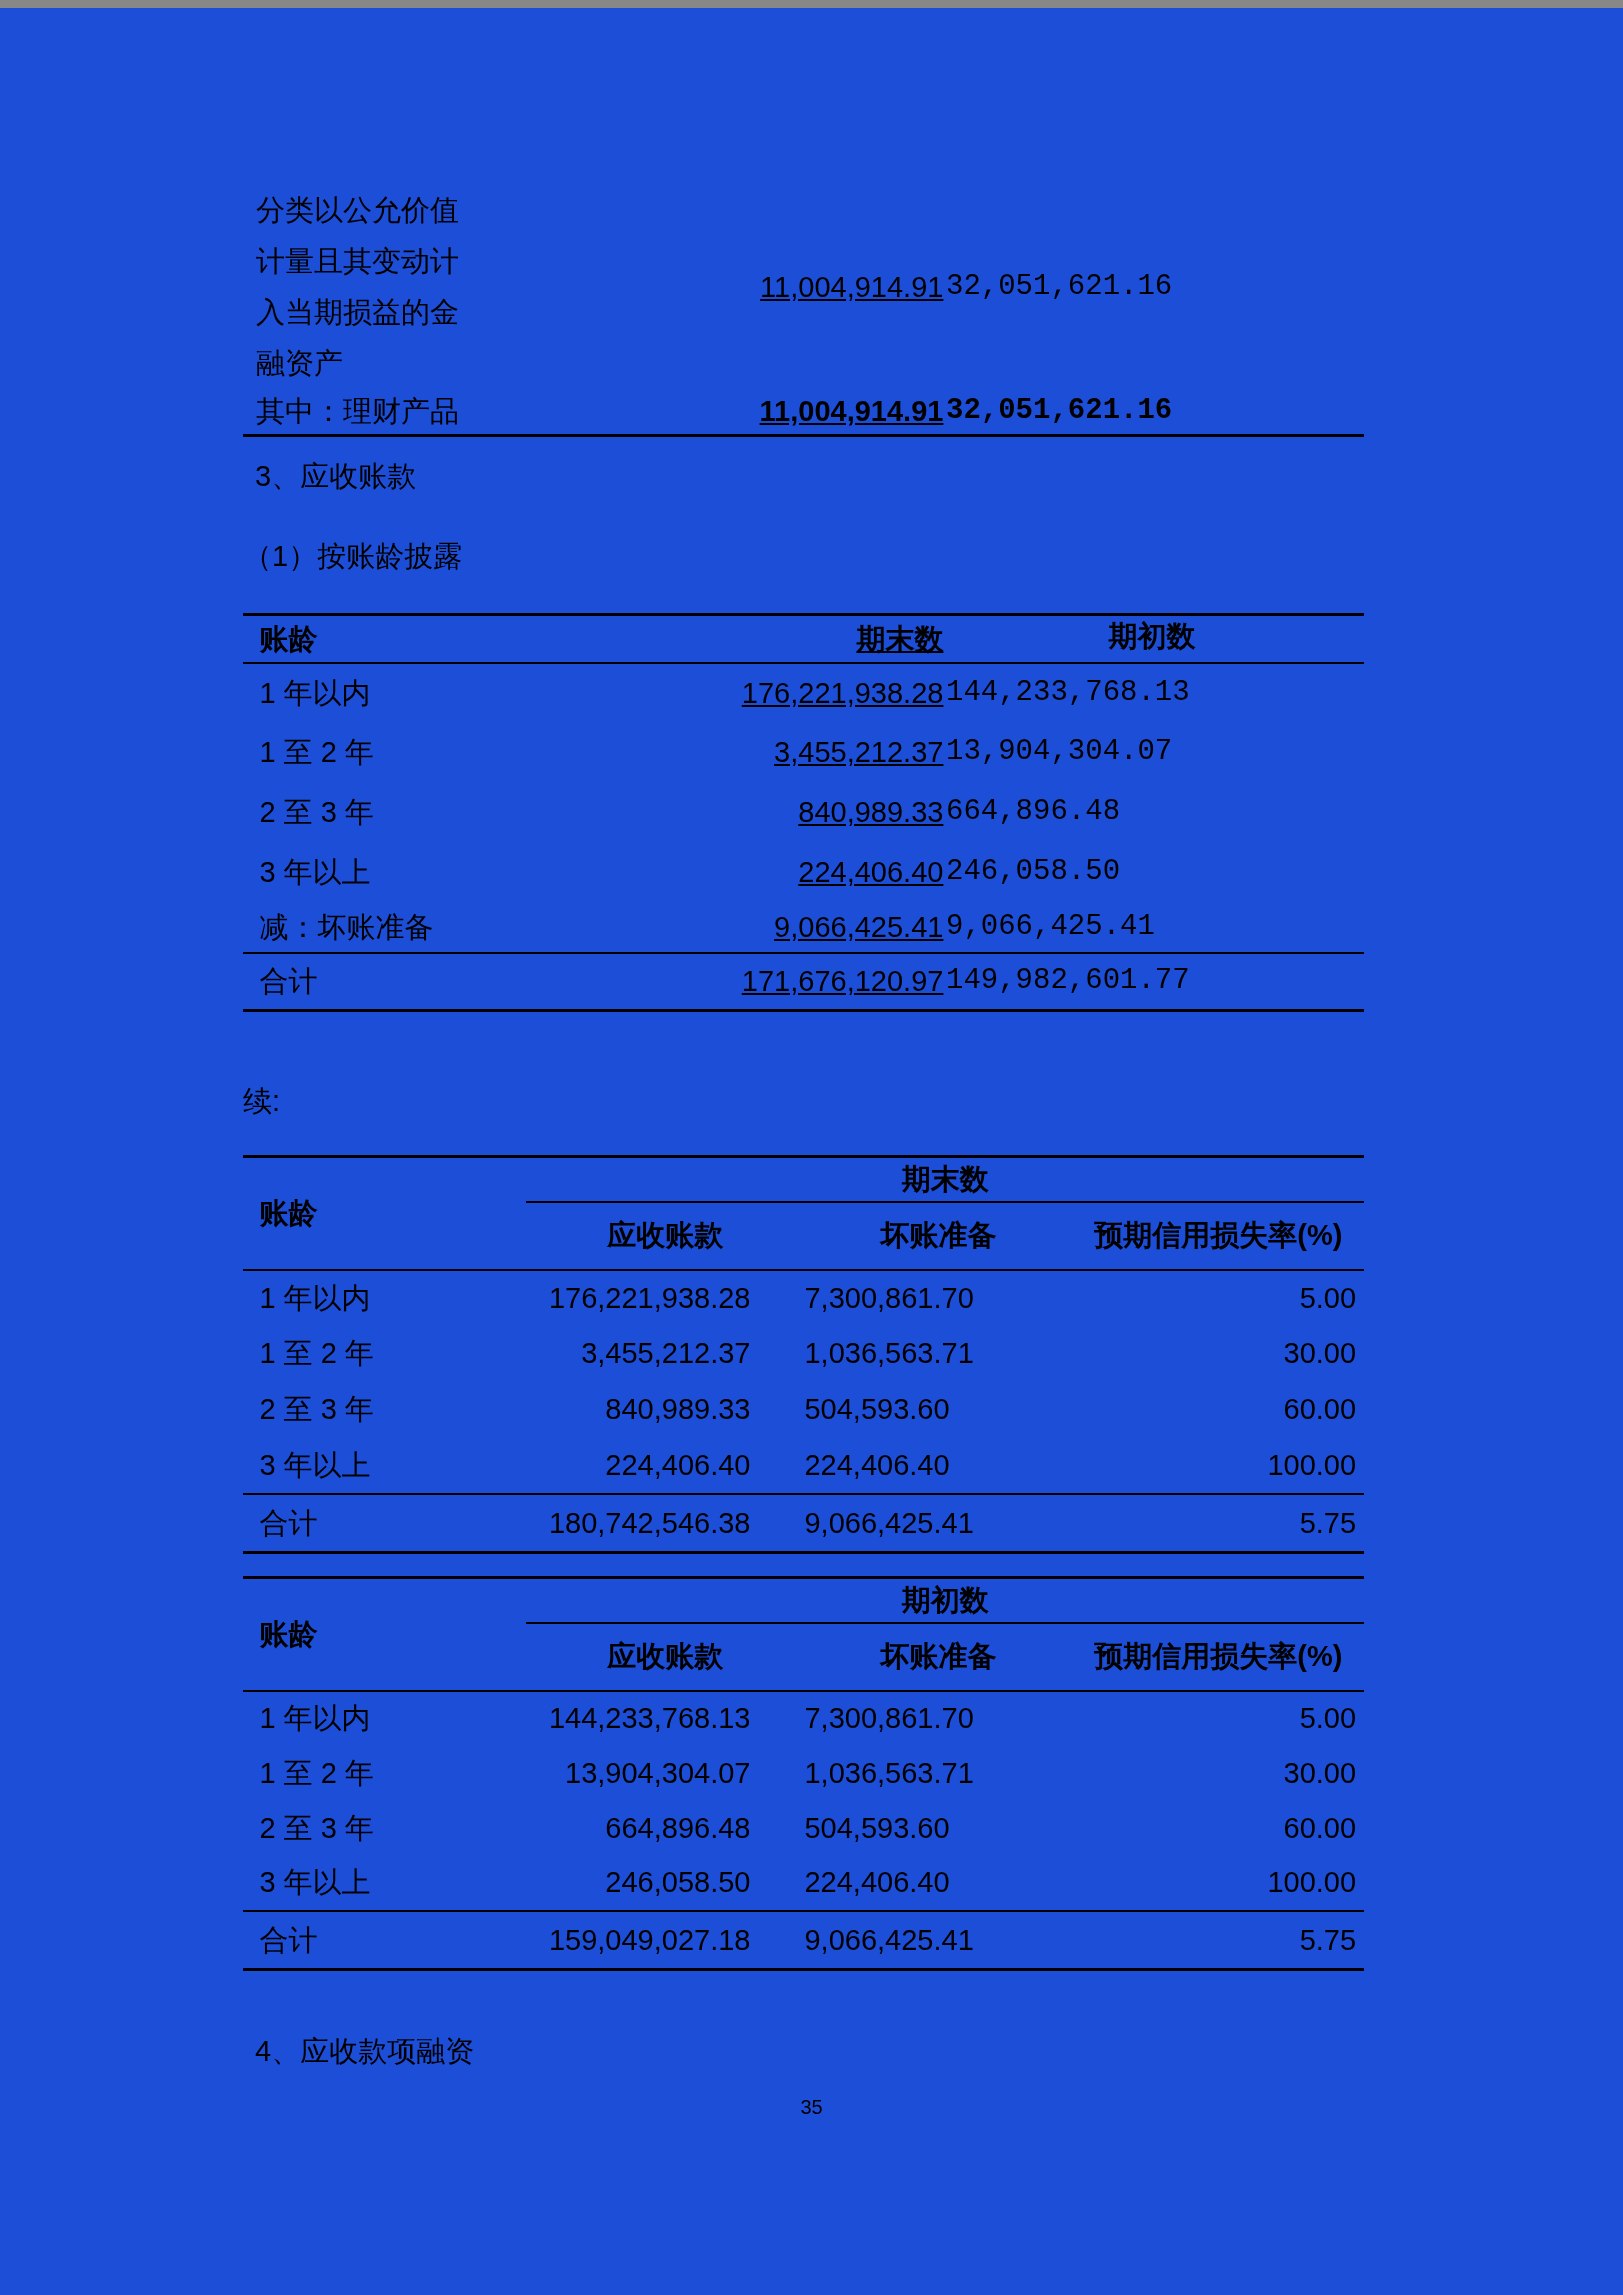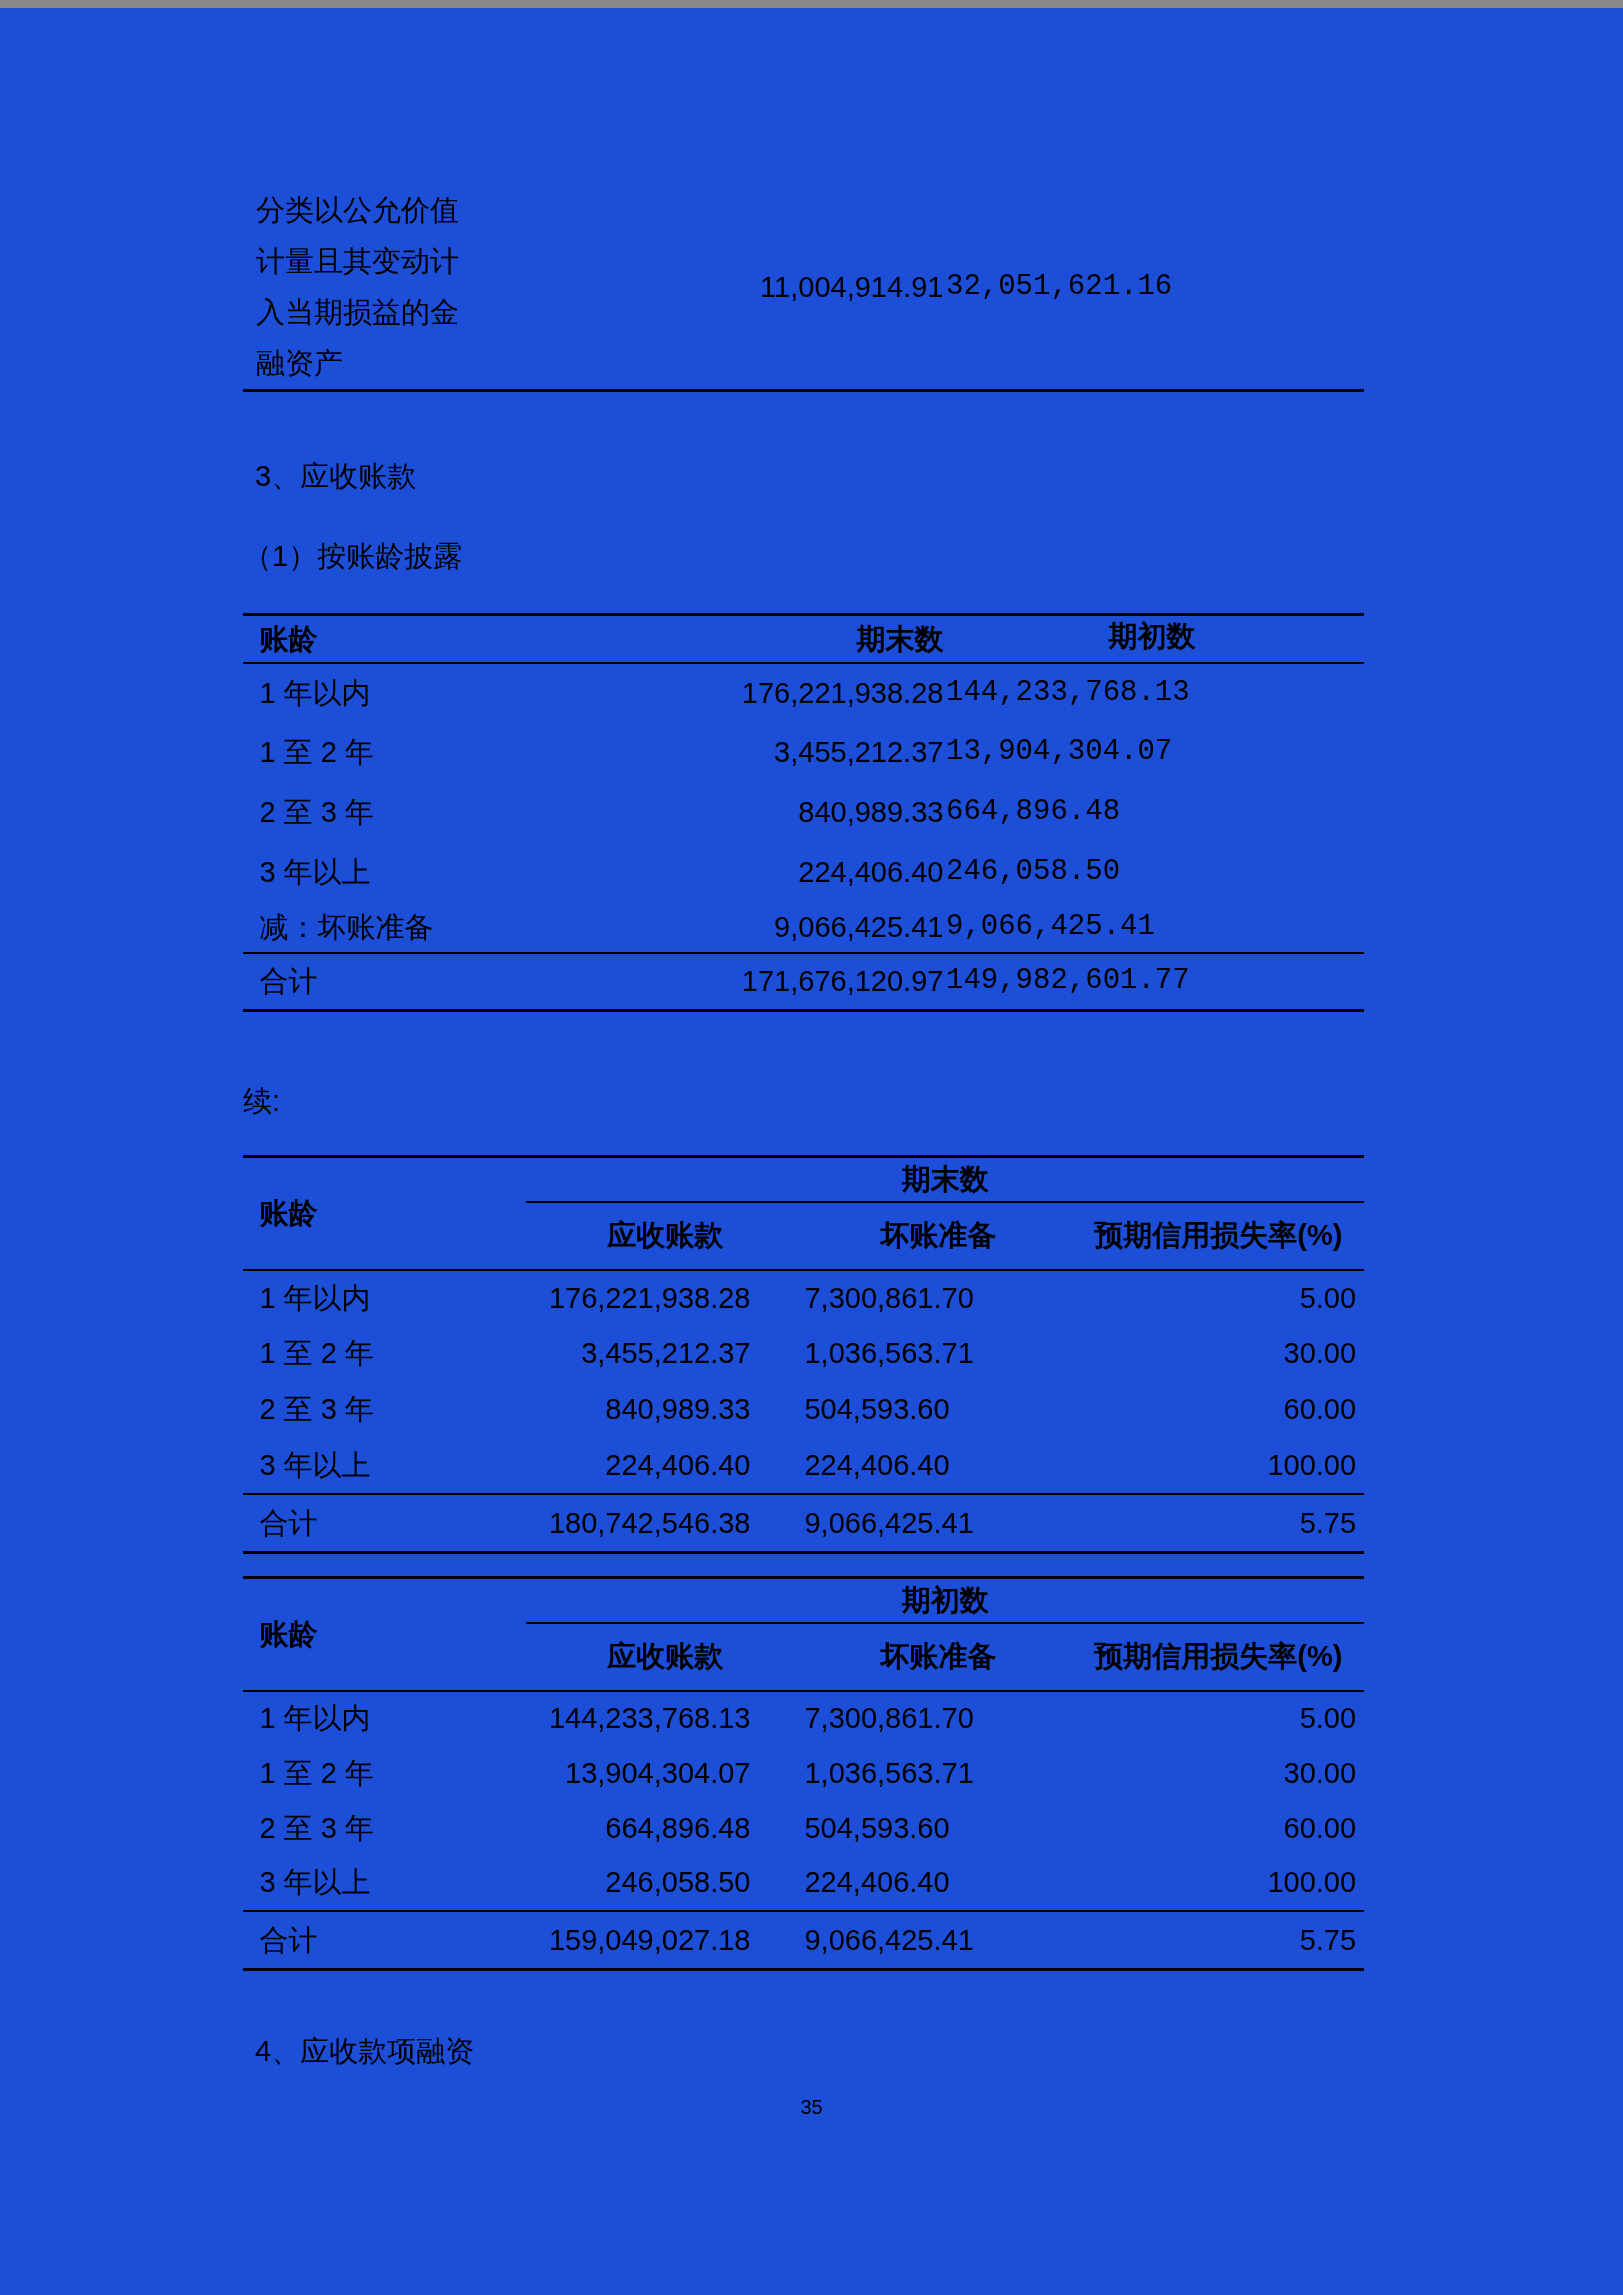--- a/index.html
+++ b/index.html
@@ -15,21 +15,21 @@
   
   .tbl { position:absolute; left:243px; width:1121px; }
   #prev-table { top:177px; border-bottom:3.9px solid #000; }
   #prev-table col:nth-child(1){ width:281px; }
   #prev-table col:nth-child(2){ width:422px; }
   #prev-table col:nth-child(3){ width:418px; }
   #prev-table tr.r1 { height:204px; }
   #prev-table tr.r2 { height:46px; }
   .lab { text-align:left; padding-left:13px; }
   .pre { white-space:pre-line; line-height:51px; vertical-align:top; }
-  .num2 { text-align:right; padding-right:2.6px; }
+  .num2 { text-align:right; padding-right:2.6px;text-decoration:underline; }
   .num3 { padding-right:5.9px;font-family:Liberation Mono, monospace; }
   .b { font-weight:700; }
 
   
   .heading { position:absolute; white-space:nowrap; }
   #h3   { left:255px; top:450px; }
   #h31  { left:243px; top:530px; }
   #cont { left:243px; top:1075px; }
   #h4   { left:255px; top:2025px; }
 
@@ -84,20 +84,25 @@
       </colgroup>
     <tbody>
         <tr class="r1">
       <td class="lab pre">分类以公允价值
 计量且其变动计
 入当期损益的金
 融资产</td>
       <td class="num2">11,004,914.91</td>
       <td class="num3">32,051,621.16</td>
     </tr>
+    <tr class="r2">
+      <td class="lab">其中：理财产品</td>
+      <td class="num2 b">11,004,914.91</td>
+      <td class="num3 b">32,051,621.16</td>
+    </tr>
   </tbody>
     </table>
 
   <div class="heading" id="h3">3、应收账款</div>
   <div class="heading" id="h31">（1）按账龄披露</div>
 
   <table class="tbl" id="t1">
     <colgroup>
         <col>
         <col>

